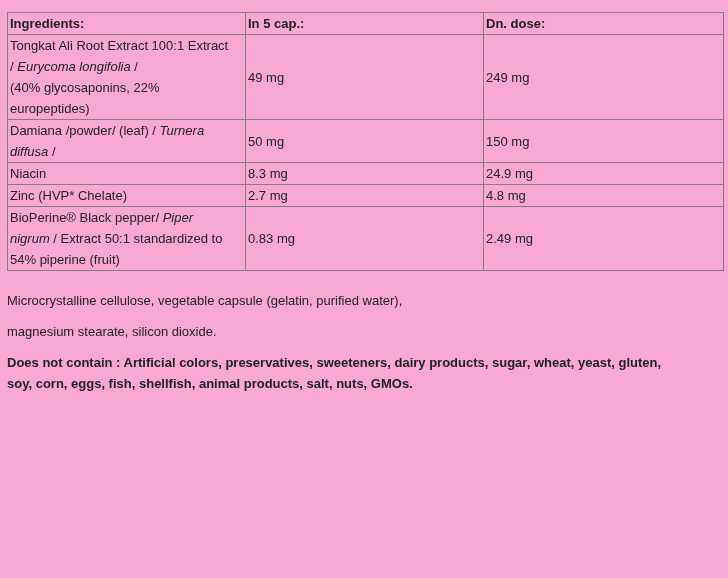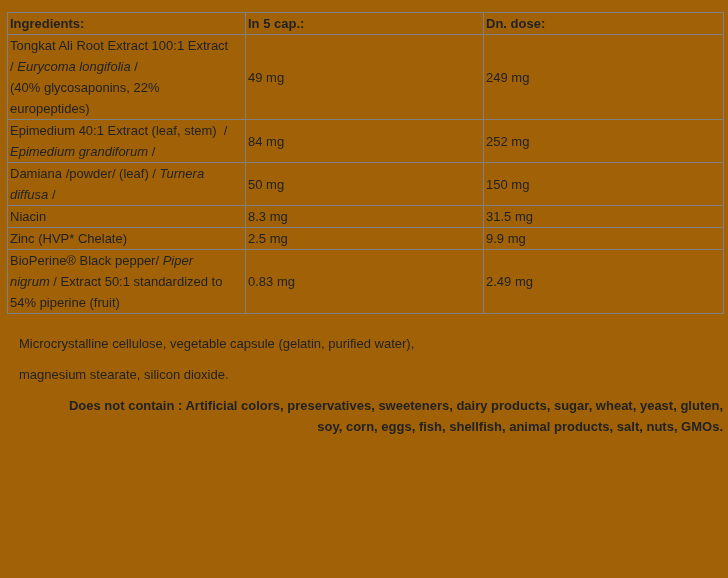--- a/index.html
+++ b/index.html
@@ -7,21 +7,21 @@
     font-family: "Liberation Sans", "DejaVu Sans", sans-serif;
     font-size: 13px;
     color: #222222;
   }
   .page {
     width: 728px;
     height: 578px;
     box-sizing: border-box;
     padding: 12px 5px 0 7px;
     overflow: hidden;
-    background: #a16207;
+    background: #f9a8d4;
   }
   table.facts {
     border-collapse: collapse;
     width: 716px;
     table-layout: fixed;
   }
   table.facts th, table.facts td {
     border: 1px solid #808080;
     padding: 0 2px;
     line-height: 21px;
@@ -29,28 +29,28 @@
     text-align: left;
     font-weight: normal;
     overflow: hidden;
   }
   table.facts th {
     font-weight: bold;
     height: 21px;
   }
   td.ing { white-space: pre-line; }
   .it { font-style: italic; }
-  .notes { margin-top: 19px; margin-left: 12px; }
+  .notes { margin-top: 19px; }
   .notes p {
     margin: 10px 0;
     line-height: 21px;
     white-space: pre-line;
   }
   .notes p:first-child { margin-top: 0; }
-  .notes p.bold { font-weight: bold; text-align: right; }
+  .notes p.bold { font-weight: bold; }
   .notes p.spacer { min-height: 30px; }
 </style>
 </head>
 <body>
 
 <div class="page">
 
   <table class="facts">
     <colgroup>
       <col style="width:238px">
@@ -67,40 +67,34 @@
     <tbody>
         <tr>
           <td class="ing"><span>Tongkat Ali Root Extract 100:1 Extract
 / </span><span class="it">Eurycoma longifolia</span><span> /
 (40% glycosaponins, 22%
 europeptides)</span></td>
           <td>49 mg</td>
           <td>249 mg</td>
         </tr>
         <tr>
-          <td class="ing"><span>Epimedium 40:1 Extract (leaf, stem) &nbsp;/
-</span><span class="it">Epimedium grandiforum</span><span> /</span></td>
-          <td>84 mg</td>
-          <td>252 mg</td>
-        </tr>
-        <tr>
           <td class="ing"><span>Damiana /powder/ (leaf) / </span><span class="it">Turnera
 diffusa</span><span> /</span></td>
           <td>50 mg</td>
           <td>150 mg</td>
         </tr>
         <tr>
           <td class="ing"><span>Niacin</span></td>
           <td>8.3 mg</td>
-          <td>31.5 mg</td>
+          <td>24.9 mg</td>
         </tr>
         <tr>
           <td class="ing"><span>Zinc (HVP* Chelate)</span></td>
-          <td>2.5 mg</td>
-          <td>9.9 mg</td>
+          <td>2.7 mg</td>
+          <td>4.8 mg</td>
         </tr>
         <tr>
           <td class="ing"><span>BioPerine® Black pepper/ </span><span class="it">Piper
 nigrum</span><span> / Extract 50:1 standardized to
 54% piperine (fruit)</span></td>
           <td>0.83 mg</td>
           <td>2.49 mg</td>
         </tr>
       </tbody>
   </table>

